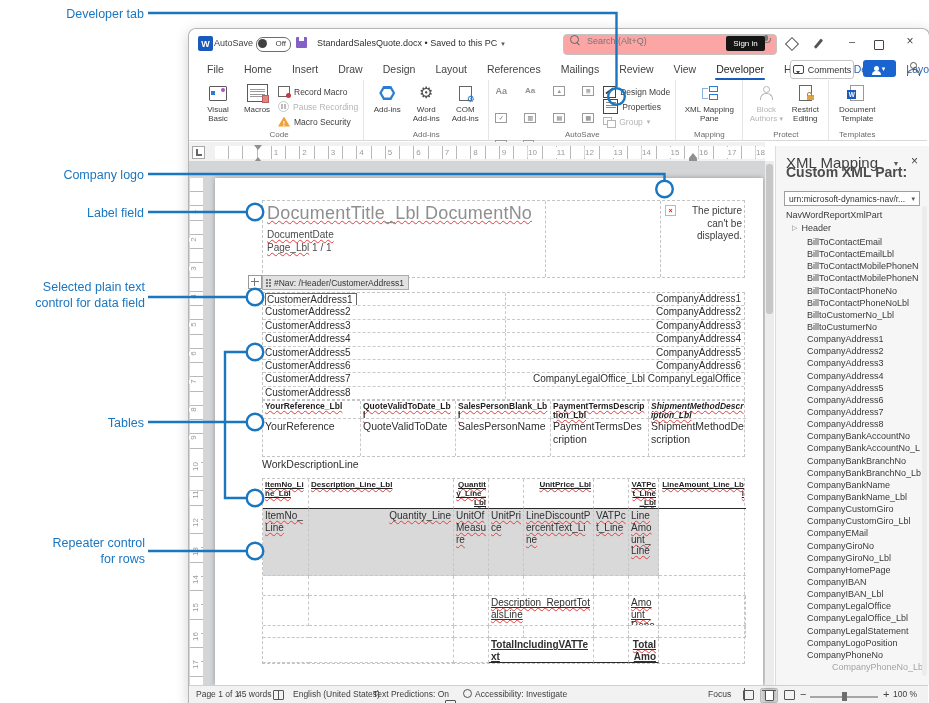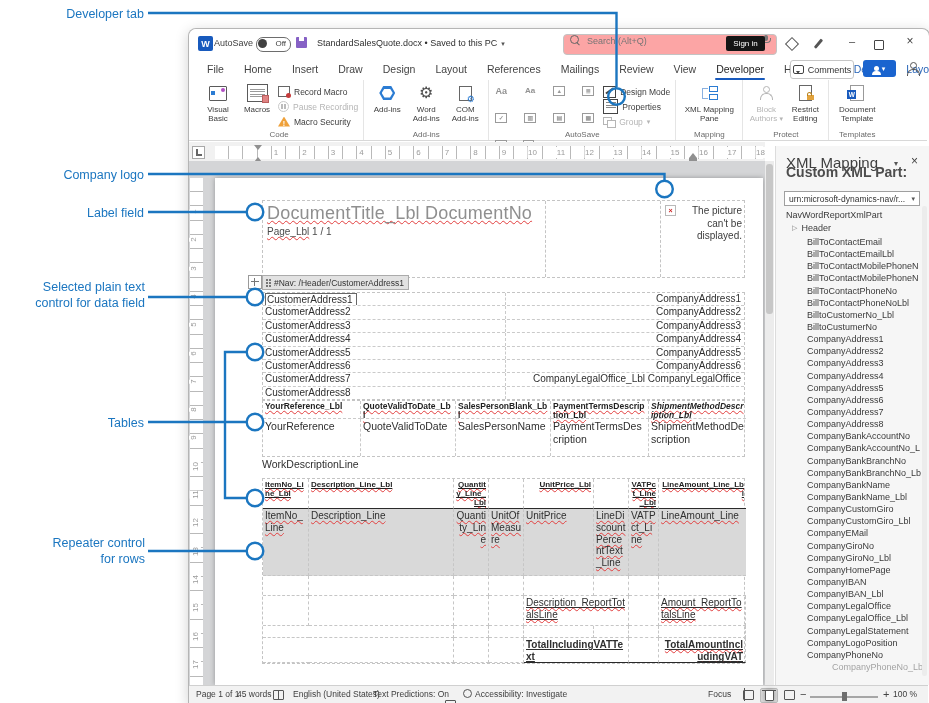--- a/index.html
+++ b/index.html
@@ -526,20 +526,21 @@
         <span class="vnum" style="top: 395.9px;">14</span>
         <span class="vnum" style="top: 424.2px;">15</span>
         <span class="vnum" style="top: 452.5px;">16</span>
         <span class="vnum" style="top: 480.8px;">17</span>
       </div>
 
     <div class="page">
       <div class="htable">
         <div class="hcell">
           <div class="doc-title"><span class="sq">DocumentTitle_Lbl DocumentNo</span></div>
+          <div class="doc-date"><span class="sq">DocumentDate</span></div>
           <div class="doc-page"><span class="sq">Page_Lbl</span> <span>1 / 1</span></div>
         </div>
         <div class="hcell"></div>
         <div class="hcell">
           <div class="picbox">
             <span class="redx">×</span>
             <span class="pictxt">The picture can't be displayed.</span>
           </div>
         </div>
       </div>
@@ -603,21 +604,20 @@
       <div class="itable">
           <div class="ih"><span class="sq">ItemNo_Line_Lbl</span></div>
           <div class="ih"><span class="sq">Description_Line_Lbl</span></div>
           <div class="ih ar"><span class="sq">Quantity_Line_Lbl</span></div>
           <div class="ih"></div>
           <div class="ih ar"><span class="sq">UnitPrice_Lbl</span></div>
           <div class="ih"></div>
           <div class="ih ar"><span class="sq">VATPct_Line_Lbl</span></div>
           <div class="ih ar"><span class="sq">LineAmount_Line_Lbl</span></div>
           <div class="ir"><span class="sq">ItemNo_Line</span></div>
-          <div class="ir"><span class="sq">Description_Line</span></div>
           <div class="ir ar"><span class="sq">Quantity_Line</span></div>
           <div class="ir"><span class="sq">UnitOfMeasure</span></div>
           <div class="ir"><span class="sq">UnitPrice</span></div>
           <div class="ir"><span class="sq">LineDiscountPercentText_Line</span></div>
           <div class="ir"><span class="sq">VATPct_Line</span></div>
           <div class="ir"><span class="sq">LineAmount_Line</span></div>
           <div class="ie"></div>
           <div class="ie"></div>
           <div class="ie"></div>
           <div class="ie"></div>

